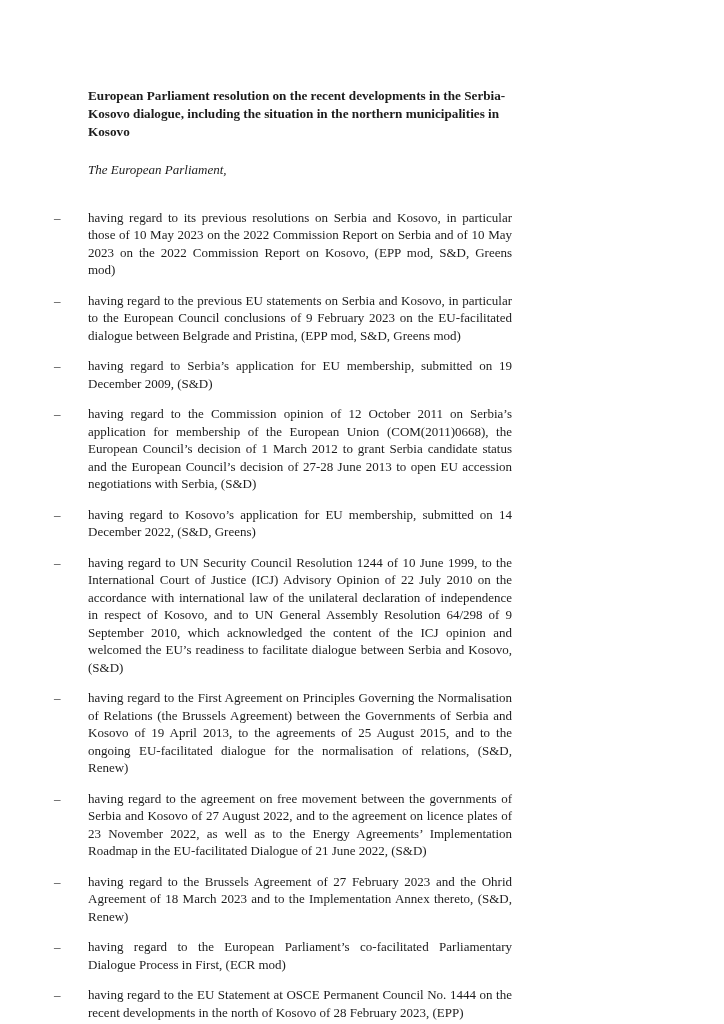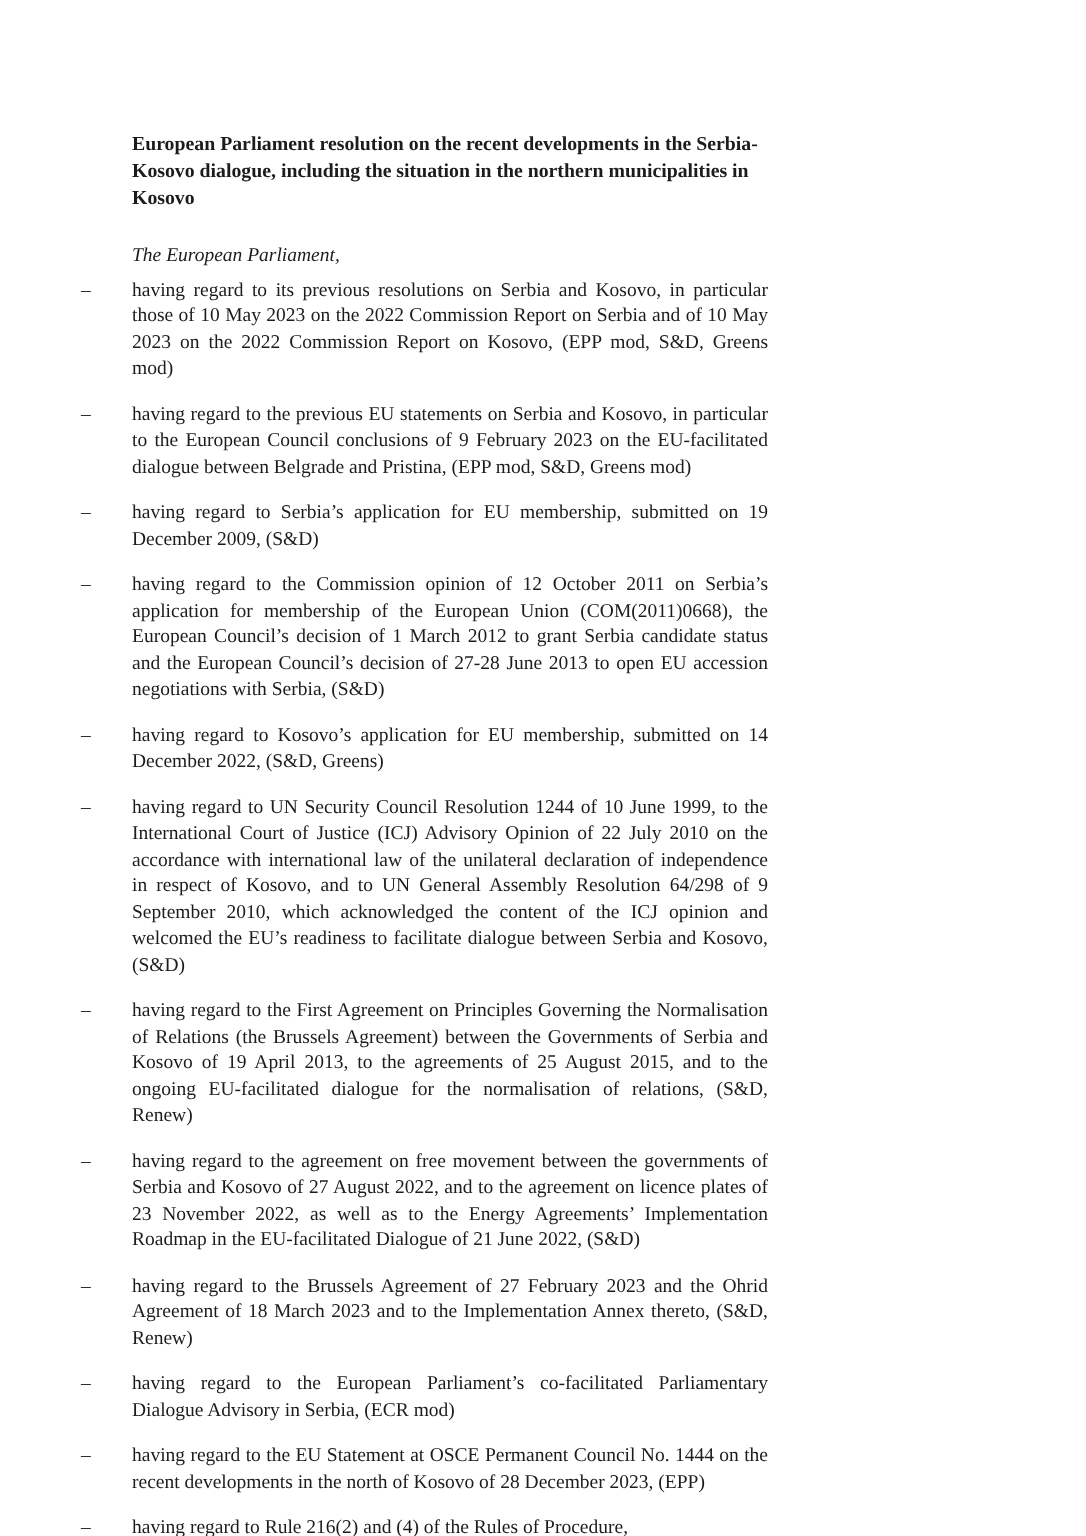--- a/index.html
+++ b/index.html
@@ -22,21 +22,21 @@
     font-weight: bold;
     font-size: 13.2px;
     line-height: 18px;
     margin: 0 0 20px 0;
     text-align: left;
   }
   .doc-subtitle {
     font-style: italic;
     font-size: 13px;
     line-height: 17.5px;
-    margin: 0 0 5px 0;
+    margin: 0 0 30px 0;
   }
   .item {
     position: relative;
     margin: 0 0 13px 0;
     font-size: 13px;
     line-height: 17.5px;
   }
   .item .marker {
     position: absolute;
     left: -34px;
@@ -95,26 +95,26 @@
     <div class="item-text">having regard to the agreement on free movement between the governments of Serbia and Kosovo of 27 August 2022, and to the agreement on licence plates of 23 November 2022, as well as to the Energy Agreements’ Implementation Roadmap in the EU-facilitated Dialogue of 21 June 2022, (S&amp;D)</div>
   </div>
 
   <div class="item">
     <span class="marker">–</span>
     <div class="item-text">having regard to the Brussels Agreement of 27 February 2023 and the Ohrid Agreement of 18 March 2023 and to the Implementation Annex thereto, (S&amp;D, Renew)</div>
   </div>
 
   <div class="item">
     <span class="marker">–</span>
-    <div class="item-text">having regard to the European Parliament’s co-facilitated Parliamentary Dialogue Advisory in Serbia, (ECR mod)</div>
+    <div class="item-text">having regard to the European Parliament’s co-facilitated Parliamentary Dialogue Process in First, (ECR mod)</div>
   </div>
 
   <div class="item">
     <span class="marker">–</span>
-    <div class="item-text">having regard to the EU Statement at OSCE Permanent Council No. 1444 on the recent developments in the north of Kosovo of 28 December 2023, (EPP)</div>
+    <div class="item-text">having regard to the EU Statement at OSCE Permanent Council No. 1444 on the recent developments in the north of Kosovo of 28 February 2023, (EPP)</div>
   </div>
 
   <div class="item">
     <span class="marker">–</span>
     <div class="item-text">having regard to Rule 216(2) and (4) of the Rules of Procedure,</div>
   </div>
 
 </div>
 
 </body></html>

